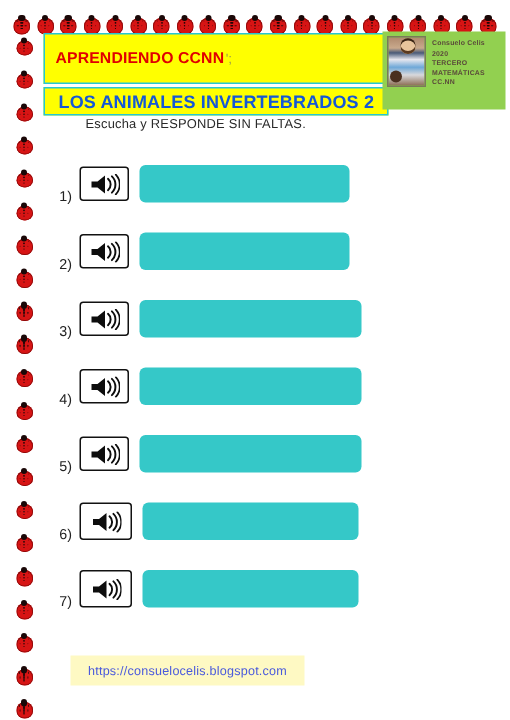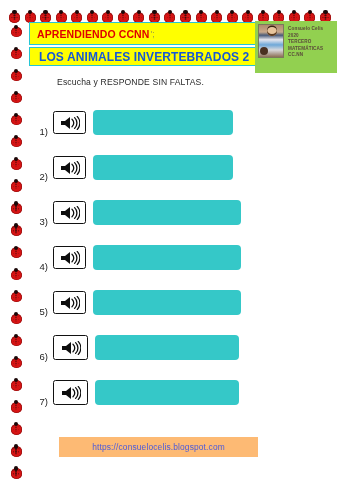--- a/index.html
+++ b/index.html
@@ -69,21 +69,21 @@
 
   
   .title-block {
     position: absolute;
     left: 29px; top: 22px;
     width: 230px;
   }
   .title-bar-1 {
     background: #ffff00;
     border: 1.6px solid #26c6d4;
-    height: 23px;
+    height: 34px;
     display: flex;
     align-items: center;
     padding-left: 7px;
     margin-bottom: 2px;
   }
   .title-bar-1 .t {
     color: #e00000;
     font-weight: bold;
     font-size: 10.5px;
     letter-spacing: 0.1px;
@@ -216,26 +216,25 @@
   .qrow[data-idx="4"] .answer { max-width: 148px; }
   .qrow[data-idx="5"] .answer,
   .qrow[data-idx="6"] .answer { max-width: 144px; }
   .qrow[data-idx="5"] .spk,
   .qrow[data-idx="6"] .spk { width: 35px; height: 25px; }
 
   
   .url-box {
     position: absolute;
     left: 47px; top: 437px;
-    width: 199px; height: 20px;
-    background: #fdba74;
+    width: 156px; height: 20px;
+    background: #fef9c3;
     display: flex;
     align-items: center;
     justify-content: center;
-    margin-left: 12px;
   }
   .url-box .u {
     font-size: 8.4px;
     color: #4a5adc;
     letter-spacing: 0.15px;
     white-space: nowrap;
   }
 </style>
 </head>
 <body>

